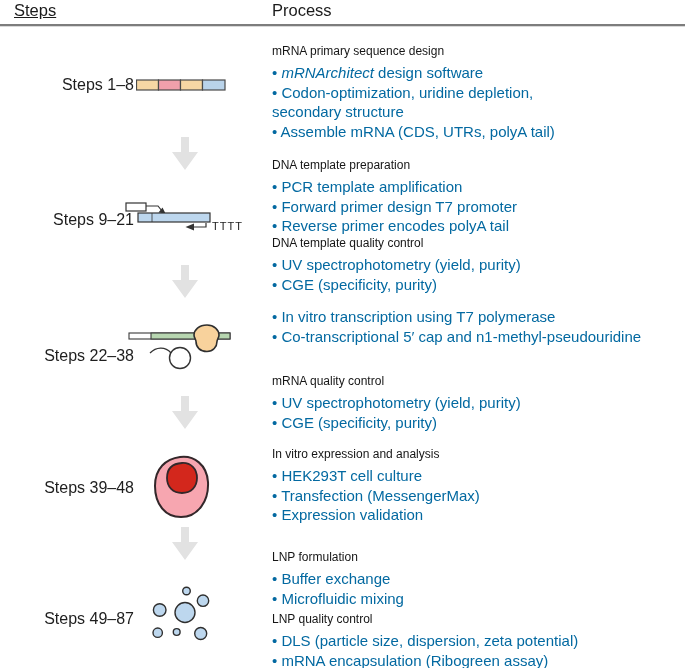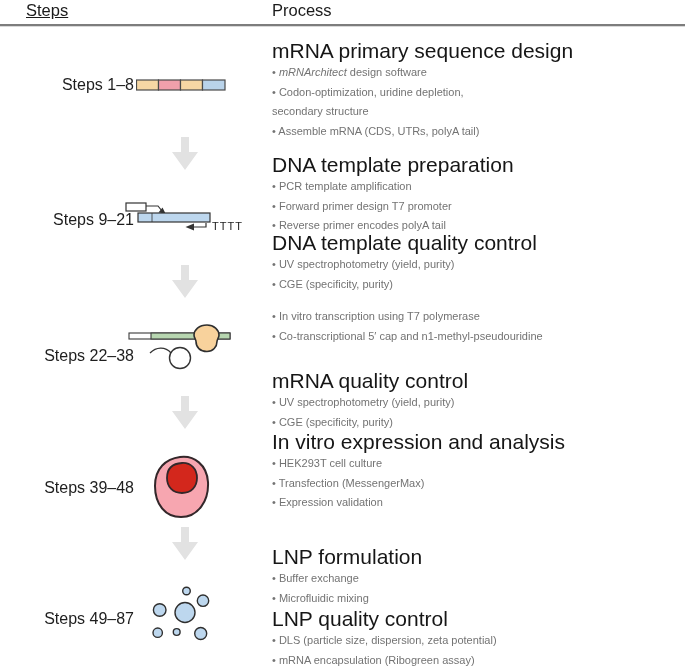--- a/index.html
+++ b/index.html
@@ -1,28 +1,28 @@
 <!DOCTYPE html>
 <html><head>
 <meta charset="utf-8">
 <style>
   html,body{margin:0;padding:0;background:#fff;}
   .figure{
     position:relative;width:685px;height:668px;background:#ffffff;overflow:hidden;
     font-family:"Liberation Sans","DejaVu Sans",sans-serif;color:#1e1e1e;
   }
   .hdr{position:absolute;top:1px;font-size:16.5px;color:#1a1a1a;}
-  .steps-hdr{left:26px;text-decoration:underline;}
+  .steps-hdr{left:14px;text-decoration:underline;}
   .process-hdr{left:272px;}
   .rule{position:absolute;left:0;top:24px;width:685px;height:2px;background:#7d7d7d;box-shadow:0 1px 0 #d9d9d9;}
   .step-label{position:absolute;left:14px;width:120px;font-size:16px;color:#1e1e1e;text-align:right;}
   .icon,.arrow{position:absolute;}
   .block{position:absolute;left:272px;width:408px;}
-  .block-title{font-size:21px;line-height:20px;color:#161616;margin-bottom:2px;}
-  .bullet{font-size:11px;line-height:19.5px;color:#737373;white-space:pre-line;}
+  .block-title{font-size:12px;line-height:20px;color:#161616;margin-bottom:2px;}
+  .bullet{font-size:15px;line-height:19.5px;color:#0369a1;white-space:pre-line;}
   .bullet i{font-style:italic;}
   .tttt{font-size:11px;letter-spacing:1px;fill:#222;font-family:"Liberation Sans","DejaVu Sans",sans-serif;}
 </style>
 </head>
 <body>
 
 <div class="figure">
 
   <div class="hdr steps-hdr">Steps</div>
   <div class="hdr process-hdr">Process</div>
@@ -113,21 +113,21 @@
     <div class="bullet">• In vitro transcription using T7 polymerase</div>
     <div class="bullet">• Co-transcriptional 5′ cap and n1-methyl-pseudouridine</div>
   </div>
 
   <div class="block" style="top:371px">
     <div class="block-title">mRNA quality control</div>
     <div class="bullet">• UV spectrophotometry (yield, purity)</div>
     <div class="bullet">• CGE (specificity, purity)</div>
   </div>
 
-  <div class="block" style="top:432px">
+  <div class="block" style="top:444px">
     <div class="block-title">In vitro expression and analysis</div>
     <div class="bullet">• HEK293T cell culture</div>
     <div class="bullet">• Transfection (MessengerMax)</div>
     <div class="bullet">• Expression validation</div>
   </div>
 
   <div class="block" style="top:547px">
     <div class="block-title">LNP formulation</div>
     <div class="bullet">• Buffer exchange</div>
     <div class="bullet">• Microfluidic mixing</div>

